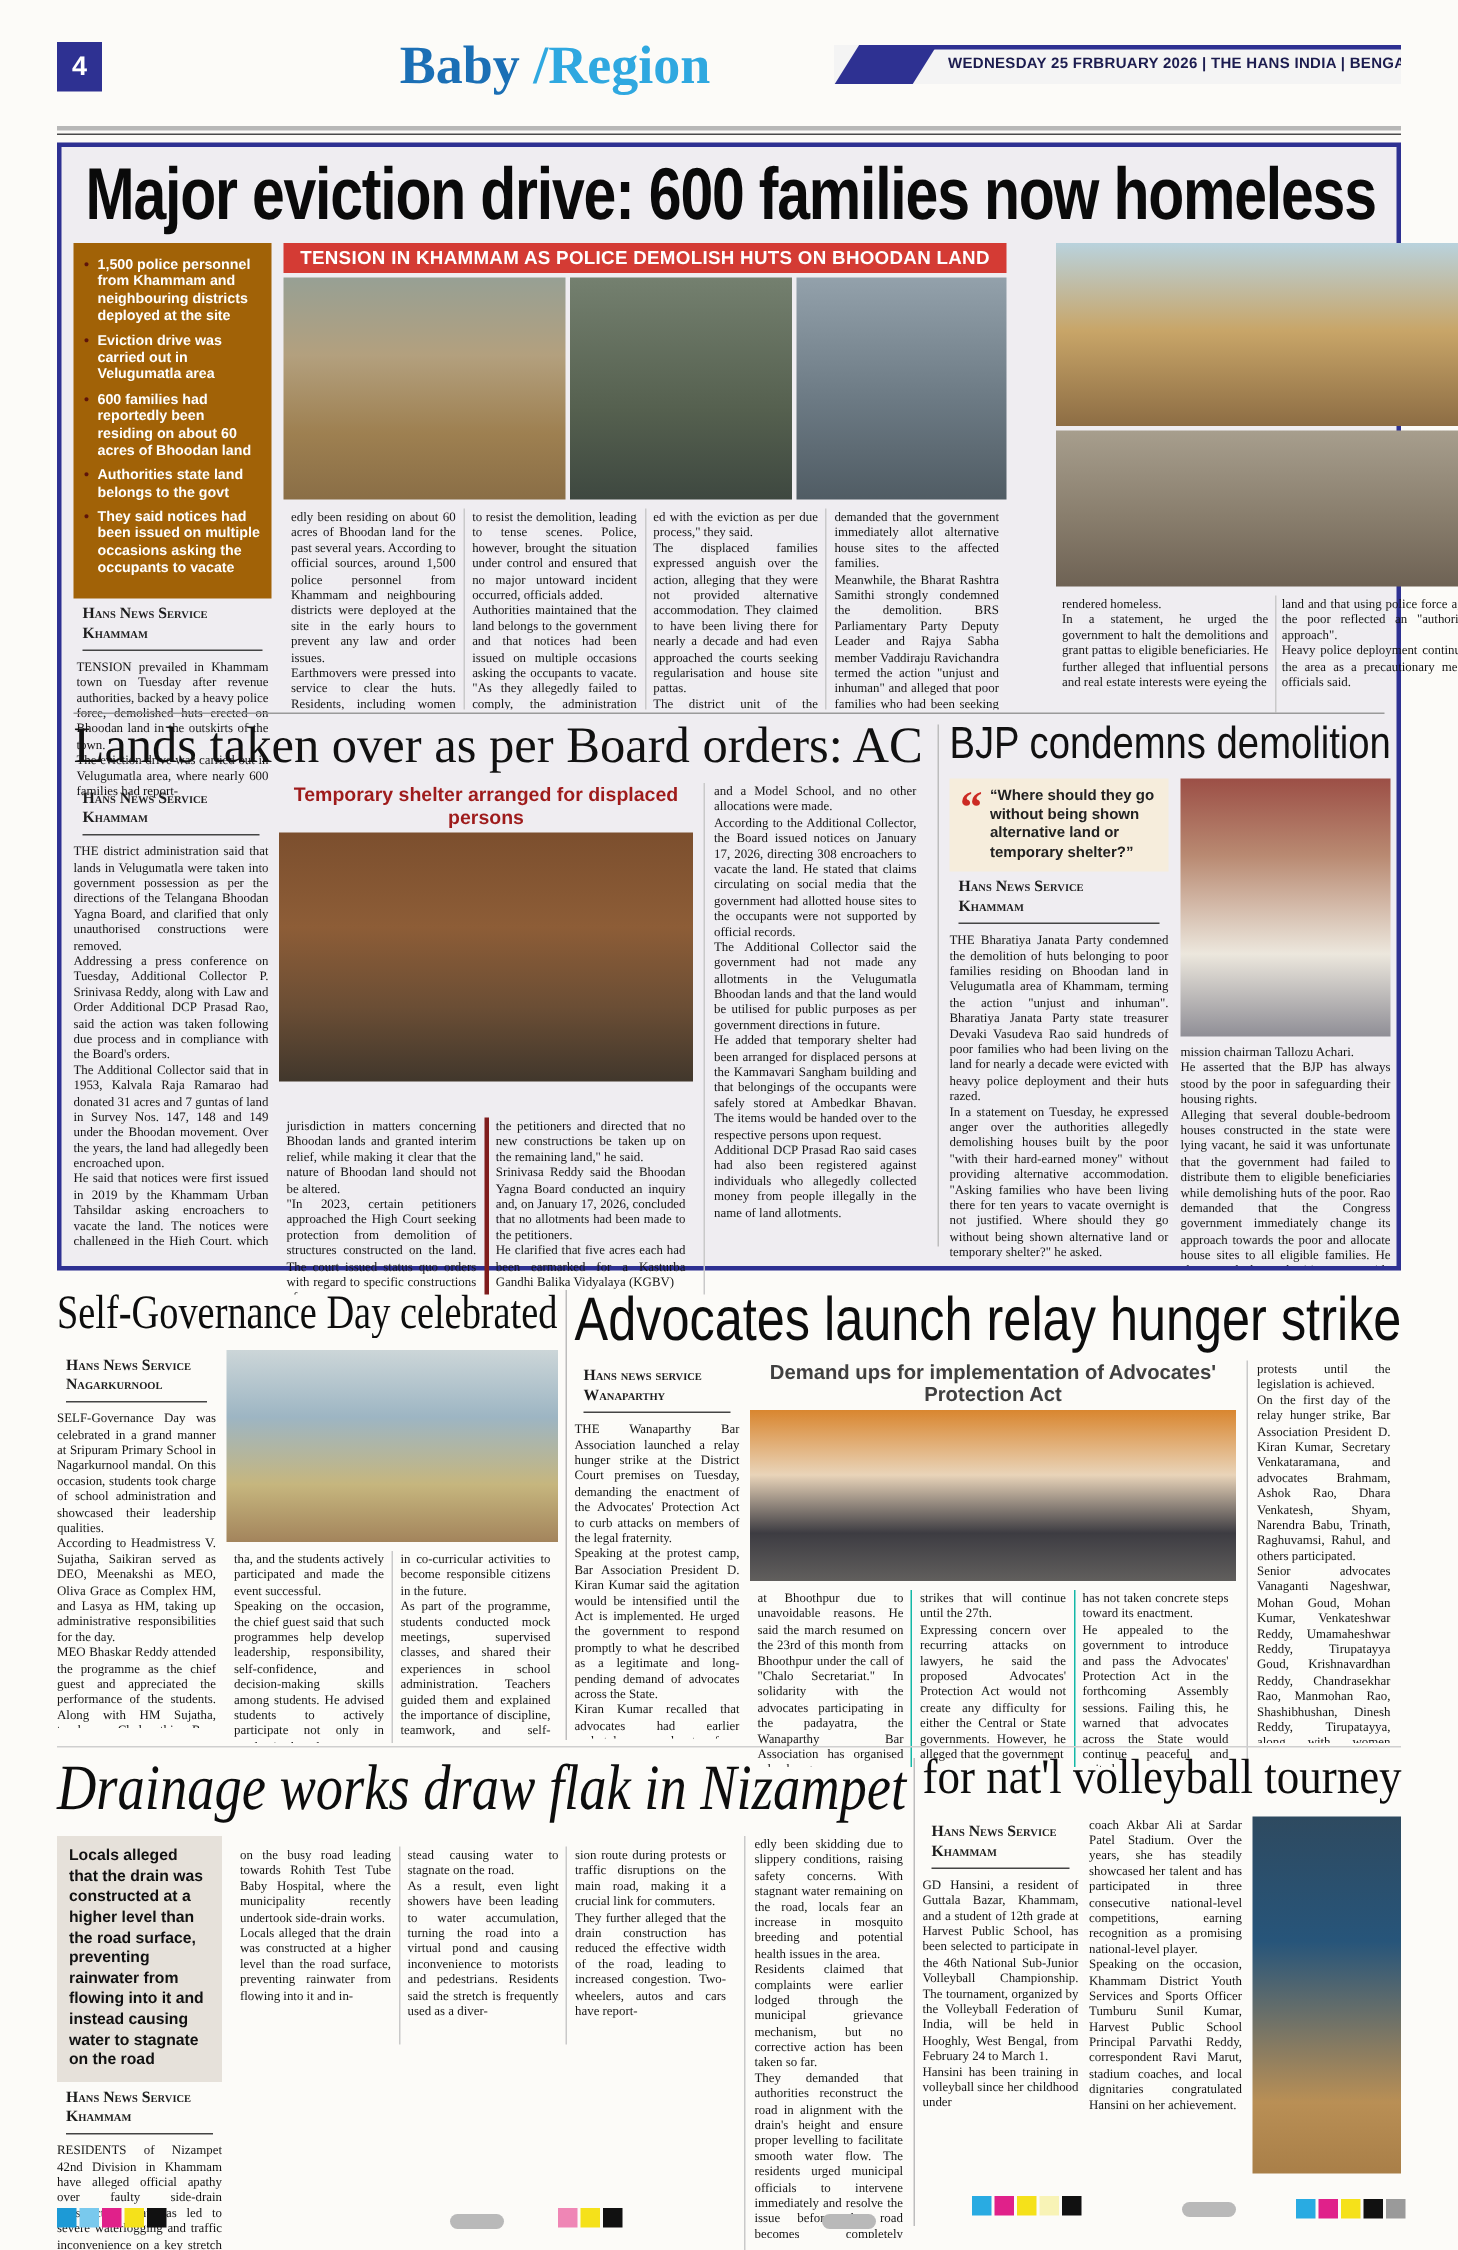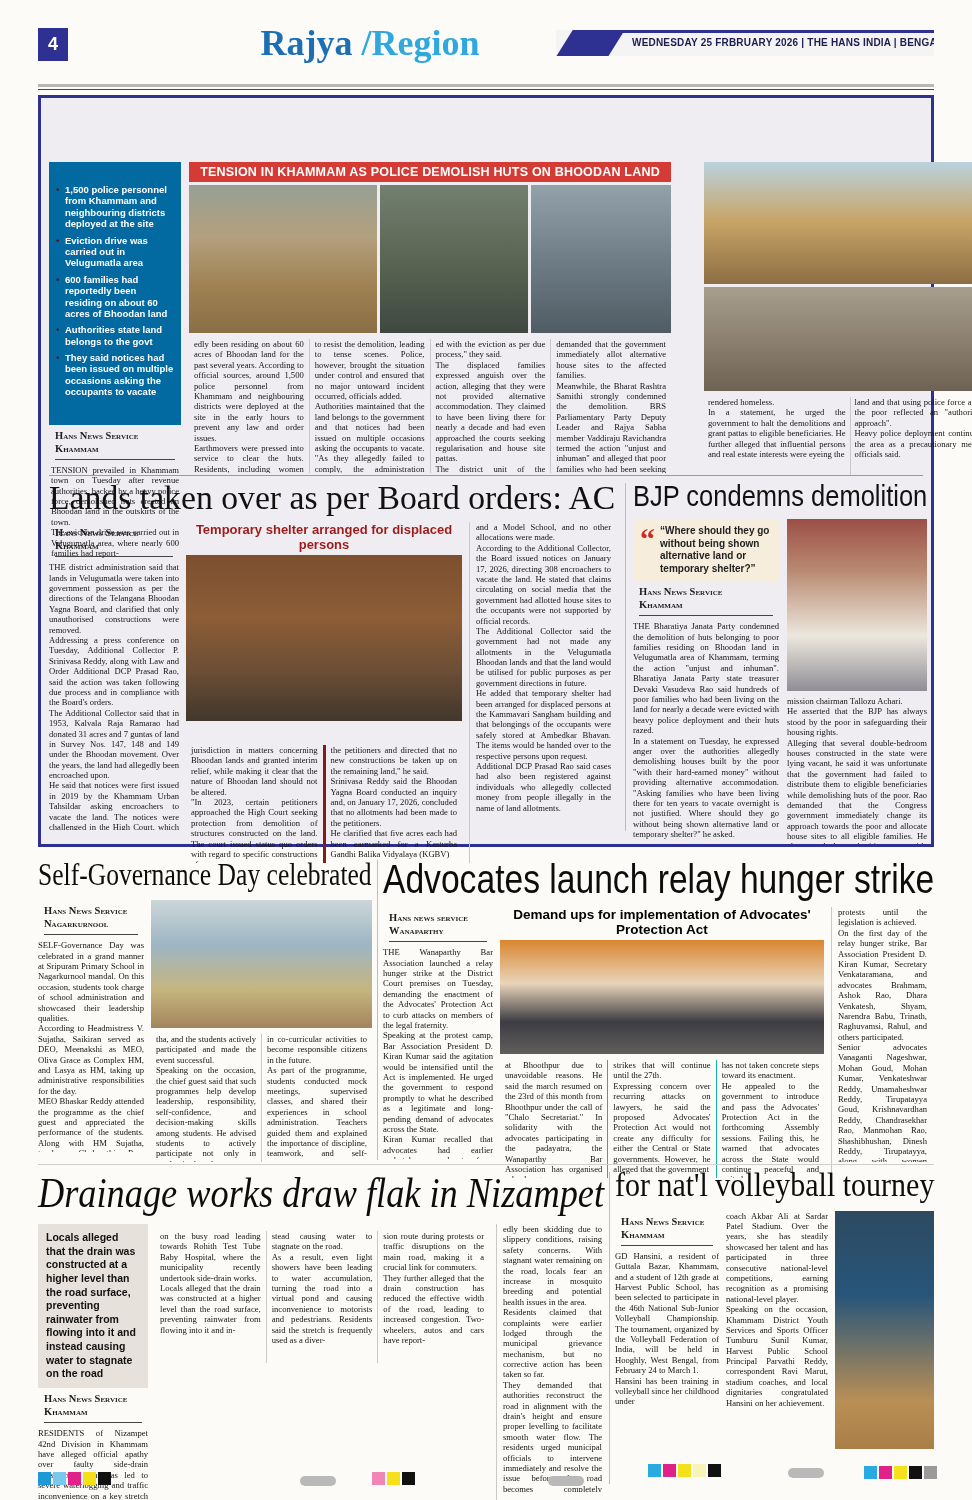--- a/index.html
+++ b/index.html
@@ -24,21 +24,21 @@
   .byline span{display:block}
   .fit{display:inline-block;white-space:nowrap}
   .photo{background:#c3b49e;position:relative}
   .vrule{border-left:1px solid #bdbdbd;position:absolute}
   h1,h2{font-weight:bold;color:#0d0d0d}
   
   .lead-box{position:absolute;left:38px;top:95px;width:896px;height:752px;border:3px solid #2e3192;background:#efedf1}
   .lead-headline-wrap{position:absolute;left:16px;top:4px;width:860px;height:56px;overflow:visible}
   .lead-headline{font:bold 49px "Liberation Sans",sans-serif;letter-spacing:-1px;color:#0a0a0a}
   .lead-left{position:absolute;left:8px;top:64px;width:132px}
-  .hl-box{background:#0369a1;color:#fff;padding:22px 7px;min-height:174px}
+  .hl-box{background:#a16207;color:#fff;padding:9px 7px;min-height:174px}
   .hl-box ul{list-style:none}
   .hl-box li{font:bold 9.5px "Liberation Sans",sans-serif;line-height:1.2;margin-bottom:5px;padding-left:9px;position:relative;text-align:left}
   .hl-box li::before{content:'•';position:absolute;left:0;color:#5d140b}
   .lead-left .coltext{height:94px;margin:0 2px}
   .lead-mid{position:absolute;left:148px;top:64px;width:482px}
   .red-strip{background:#d43b34;color:#fff;font:bold 12.5px "Liberation Sans",sans-serif;text-align:center;height:20px;line-height:20px;letter-spacing:.2px;overflow:hidden;white-space:nowrap}
   .photo-row{display:flex;gap:3px;margin-top:3px;height:148px}
   .ph-a{width:188px;background:linear-gradient(180deg,#97a094 0%,#b3a07e 35%,#9e8051 70%,#8a6e46 100%)}
   .ph-b{width:148px;background:linear-gradient(180deg,#74806f 0%,#55604f 60%,#3e4840 100%)}
   .ph-c{width:140px;background:linear-gradient(180deg,#93a1ab 0%,#6c7a84 55%,#505c64 100%)}
@@ -90,21 +90,21 @@
   .sg-cols{display:flex;margin-top:6px;height:128px}
   .sg-cols .coltext{flex:1;padding:0 5px}
   .sg-cols .coltext + .coltext{border-left:1px solid #c9c9c9}
   .v-row3{left:377px;top:860px;height:300px}
   .advocates{position:absolute;left:383px;top:856px;width:551px}
   .adv-headline{font:normal 41px "Liberation Sans",sans-serif;letter-spacing:0}
   .adv-grid{display:flex;gap:7px;margin-top:4px}
   .adv-c1{width:110px}
   .adv-c1 .coltext{height:212px}
   .adv-mid{width:324px}
-  .sub-blue{color:#000000;font:bold 13.5px "Liberation Sans",sans-serif;text-align:center;margin-bottom:3px}
+  .sub-blue{color:#404040;font:bold 13.5px "Liberation Sans",sans-serif;text-align:center;margin-bottom:3px}
   .ph-adv{height:114px;background:linear-gradient(180deg,#d9862f 0%,#e9d4b9 38%,#3d3c42 72%,#615f5d 100%)}
   .adv-cols{display:flex;margin-top:6px;height:118px}
   .adv-cols .coltext{flex:1;padding:0 5px}
   .adv-cols .coltext + .coltext{border-left:1px solid #14b8a6}
   .adv-c5{width:96px;border-left:1px solid #c9c9c9;padding-left:6px}
   .adv-c5 .coltext{height:255px}
   .row4-rule{position:absolute;left:38px;right:38px;top:1164px;height:1px;background:#cfcfcf}
   
   .drainage{position:absolute;left:38px;top:1168px;width:566px}
   .dr-headline{font:italic 43px "Liberation Serif",serif;font-weight:normal}
@@ -137,30 +137,33 @@
   .marks{position:absolute;display:flex;gap:2px}
   .swatch{width:13px;height:13px;display:inline-block}
   .pill{position:absolute;width:36px;height:10px;border-radius:5px;background:#b9b9b9}
 </style>
 </head>
 <body>
 
 <div class="page">
 
   <div class="pageno">4</div>
-  <div class="section-title"><span class="st-city">Rajya</span> <span class="st-region">/Region</span></div>
+  <div class="section-title"><span class="st-city">Baby</span> <span class="st-region">/Region</span></div>
   <div class="date-ribbon">
     <div class="ribbon-bar"></div>
     <div class="ribbon-slash"></div>
     <div class="date-text">WEDNESDAY 25 FRBRUARY 2026 | THE HANS INDIA | BENGALURU</div>
   </div>
   <div class="mast-rule-a"></div>
   <div class="mast-rule-b"></div>
 
   <section class="lead-box">
+    <div class="lead-headline-wrap">
+      <h1 class="lead-headline fit" style="transform: scaleX(0.802239); transform-origin: left center;">Major eviction drive: 600 families now homeless</h1>
+    </div>
 
     <div class="lead-left">
       <div class="hl-box">
         <ul>
             <li>1,500 police personnel from Khammam and neighbouring districts deployed at the site</li>
             <li>Eviction drive was carried out in Velugumatla area</li>
             <li>600 families had reportedly been residing on about 60 acres of Bhoodan land</li>
             <li>Authorities state land belongs to the govt</li>
             <li>They said notices had been issued on multiple occasions asking the occupants to vacate</li>
           </ul>

